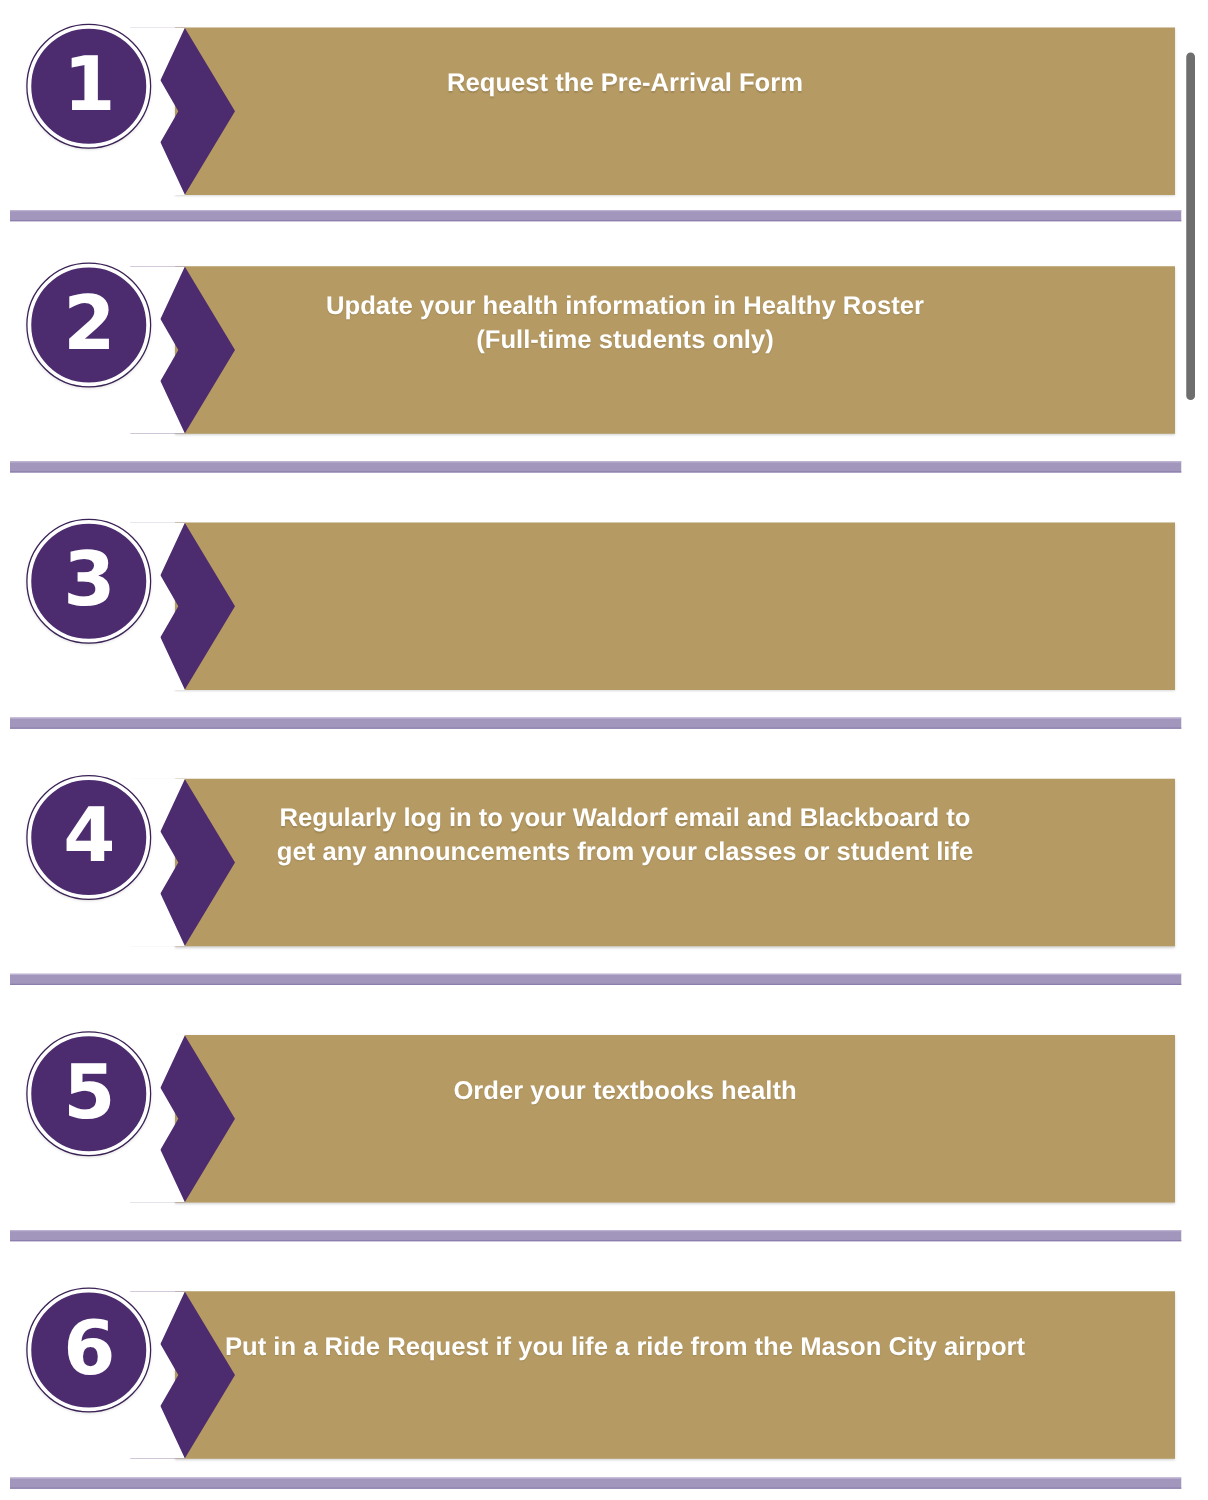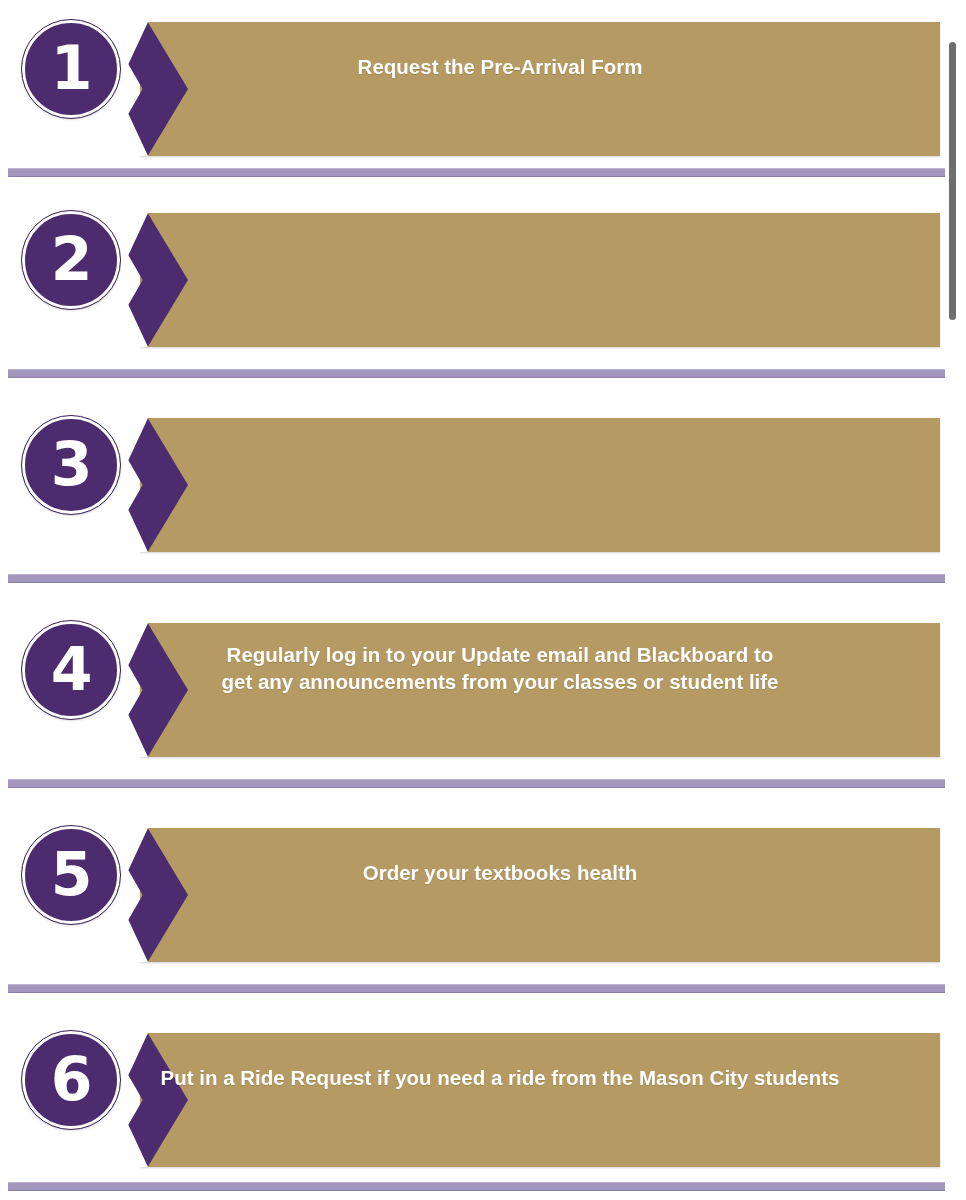--- a/index.html
+++ b/index.html
@@ -157,41 +157,43 @@
     <div class="divider" style="top:168px;"></div>
   </div>
 
   <div class="step" style="top:191px;">
     <div class="bar"></div>
     <div class="chevron"></div>
     <div class="wedge"></div>
     <div class="badge">
       <span class="badge-number">2</span>
     </div>
+    <div class="bar-text">Update your health information in Healthy Roster
+(Full-time students only)</div>
     <div class="divider" style="top:178px;"></div>
   </div>
 
   <div class="step" style="top:396px;">
     <div class="bar"></div>
     <div class="chevron"></div>
     <div class="wedge"></div>
     <div class="badge">
       <span class="badge-number">3</span>
     </div>
     <div class="divider" style="top:178px;"></div>
   </div>
 
   <div class="step" style="top:601px;">
     <div class="bar"></div>
     <div class="chevron"></div>
     <div class="wedge"></div>
     <div class="badge">
       <span class="badge-number">4</span>
     </div>
-    <div class="bar-text">Regularly log in to your Update email and Blackboard to
+    <div class="bar-text">Regularly log in to your Waldorf email and Blackboard to
 get any announcements from your classes or student life</div>
     <div class="divider" style="top:178px;"></div>
   </div>
 
   <div class="step" style="top:806px;">
     <div class="bar"></div>
     <div class="chevron"></div>
     <div class="wedge"></div>
     <div class="badge">
       <span class="badge-number">5</span>
@@ -200,21 +202,21 @@
     <div class="divider" style="top:178px;"></div>
   </div>
 
   <div class="step" style="top:1011px;">
     <div class="bar"></div>
     <div class="chevron"></div>
     <div class="wedge"></div>
     <div class="badge">
       <span class="badge-number">6</span>
     </div>
-    <div class="bar-text">Put in a Ride Request if you need a ride from the Mason City students</div>
+    <div class="bar-text">Put in a Ride Request if you life a ride from the Mason City airport</div>
     <div class="divider" style="top:171px;"></div>
   </div>
 
   <div class="scrollbar-track">
     <div class="scrollbar-thumb"></div>
   </div>
 
 </div>
 
 </body></html>

